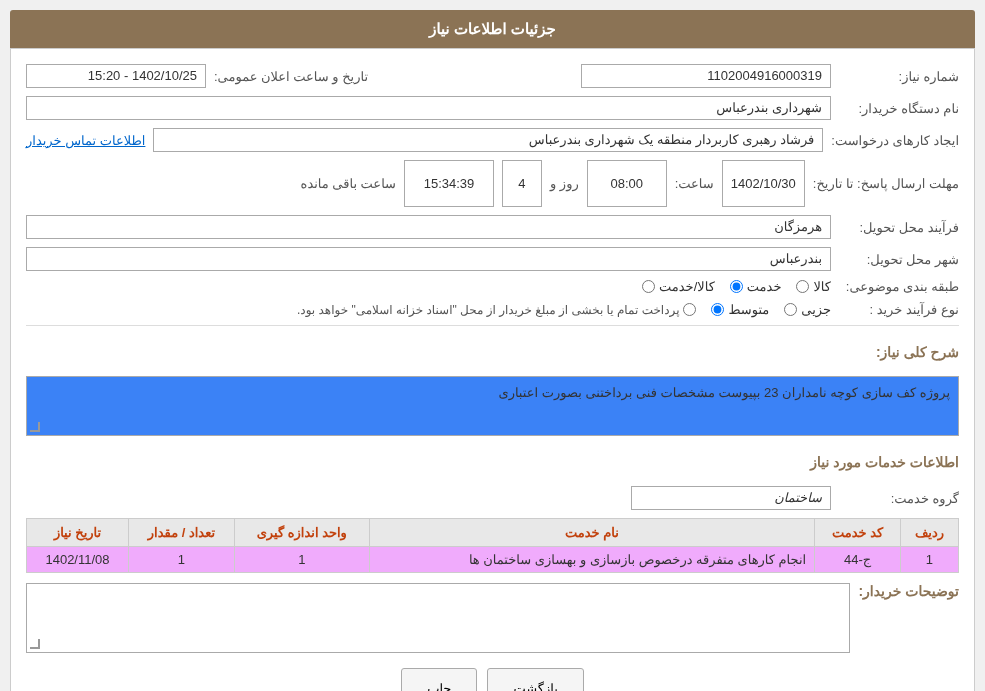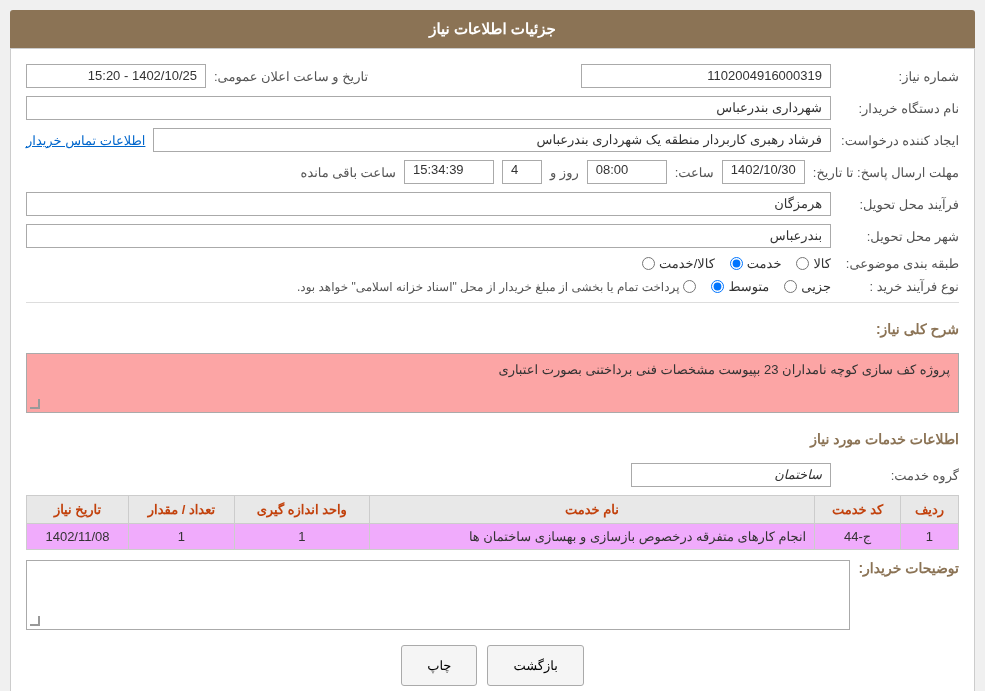--- a/index.html
+++ b/index.html
@@ -51,25 +51,25 @@
       background: white;
       padding: 3px 8px;
       min-height: 24px;
       flex: 1;
       display: inline-block;
       text-align: right;
     }
     .value-box-narrow {
       border: 1px solid #aaa;
       background: white;
-      padding: 1px 8px;
+      padding: 15px 8px;
       min-height: 24px;
       min-width: 80px;
       display: inline-block;
-      text-align: left;
+      text-align: center;
     }
     .link-text {
       color: #0066cc;
       text-decoration: underline;
       cursor: pointer;
     }
     .row-flex {
       display: flex;
       align-items: center;
       gap: 8px;
@@ -92,21 +92,21 @@
     }
     .section-title {
       color: #8B7355;
       font-weight: bold;
       font-size: 14px;
       margin-bottom: 8px;
       margin-top: 10px;
     }
     .description-box {
       border: 1px solid #aaa;
-      background: #fca5a5;
+      background: #3b82f6;
       padding: 8px;
       min-height: 60px;
       width: 100%;
       text-align: right;
       position: relative;
     }
     .description-box::after {
       content: '';
       position: absolute;
       bottom: 3px;
@@ -210,21 +210,21 @@
       <span class="inline-label">تاریخ و ساعت اعلان عمومی:</span>
       <div class="value-box" style="min-width:180px;">1402/10/25 - 15:20</div>
     </div>
 
     <div class="row-flex">
       <span class="label">نام دستگاه خریدار:</span>
       <div class="value-box-wide">شهرداری بندرعباس</div>
     </div>
 
     <div class="row-flex">
-      <span class="label">ایجاد کننده درخواست:</span>
+      <span class="label">ایجاد کارهای درخواست:</span>
       <div class="value-box-wide">فرشاد رهبری کاربردار منطقه یک شهرداری بندرعباس</div>
       <span class="link-text">اطلاعات تماس خریدار</span>
     </div>
 
     <div class="row-flex">
       <span class="label">مهلت ارسال پاسخ: تا تاریخ:</span>
       <div class="value-box-narrow">1402/10/30</div>
       <span class="inline-label">ساعت:</span>
       <div class="value-box-narrow">08:00</div>
       <span class="inline-label">روز و</span>

